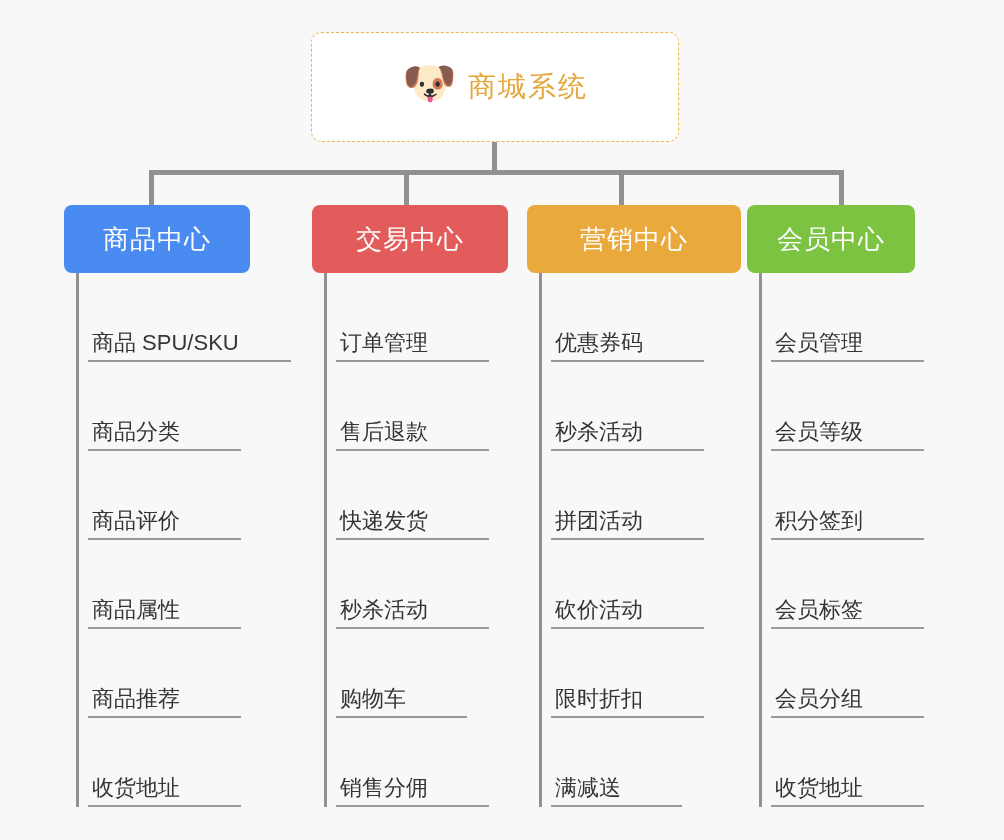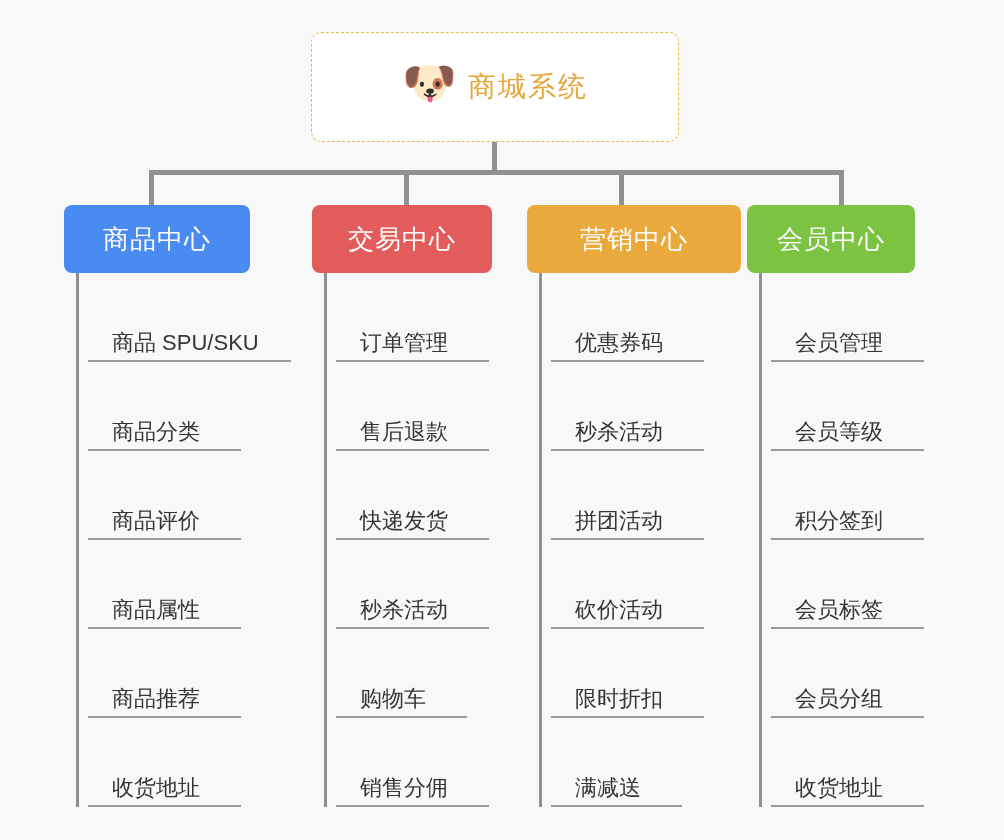--- a/index.html
+++ b/index.html
@@ -108,21 +108,21 @@
     left: 12px;
     top: 0;
     width: 3px;
     background: #919191;
   }
   .leaf-item {
     position: relative;
     height: 89px;
     display: flex;
     align-items: flex-end;
-    padding-left: 36px;
+    padding-left: 16px;
     box-sizing: border-box;
   }
   .leaf-label {
     position: relative;
     font-size: 22px;
     color: #353535;
     white-space: nowrap;
     padding-bottom: 6px;
     line-height: 1.2;
   }
@@ -176,21 +176,21 @@
             <div class="leaf-underline" style="width: 153px;"></div>
           </div>
           <div class="leaf-item">
             <span class="leaf-label">收货地址</span>
             <div class="leaf-underline" style="width: 153px;"></div>
           </div>
         </div>
       </div>
       <div class="branch-drop" style="left: 404px;"></div>
       <div class="column" style="left: 312px; width: 180px;">
-        <div class="cat-box" style="background: rgb(226, 92, 92); width: 180px;">
+        <div class="cat-box" style="background: rgb(226, 92, 92); width: 196px;">
           <span>交易中心</span>
         </div>
         <div class="leaf-list">
           <div class="leaf-spine" style="height: 534px;"></div>
           <div class="leaf-item">
             <span class="leaf-label">订单管理</span>
             <div class="leaf-underline" style="width: 153px;"></div>
           </div>
           <div class="leaf-item">
             <span class="leaf-label">售后退款</span>

